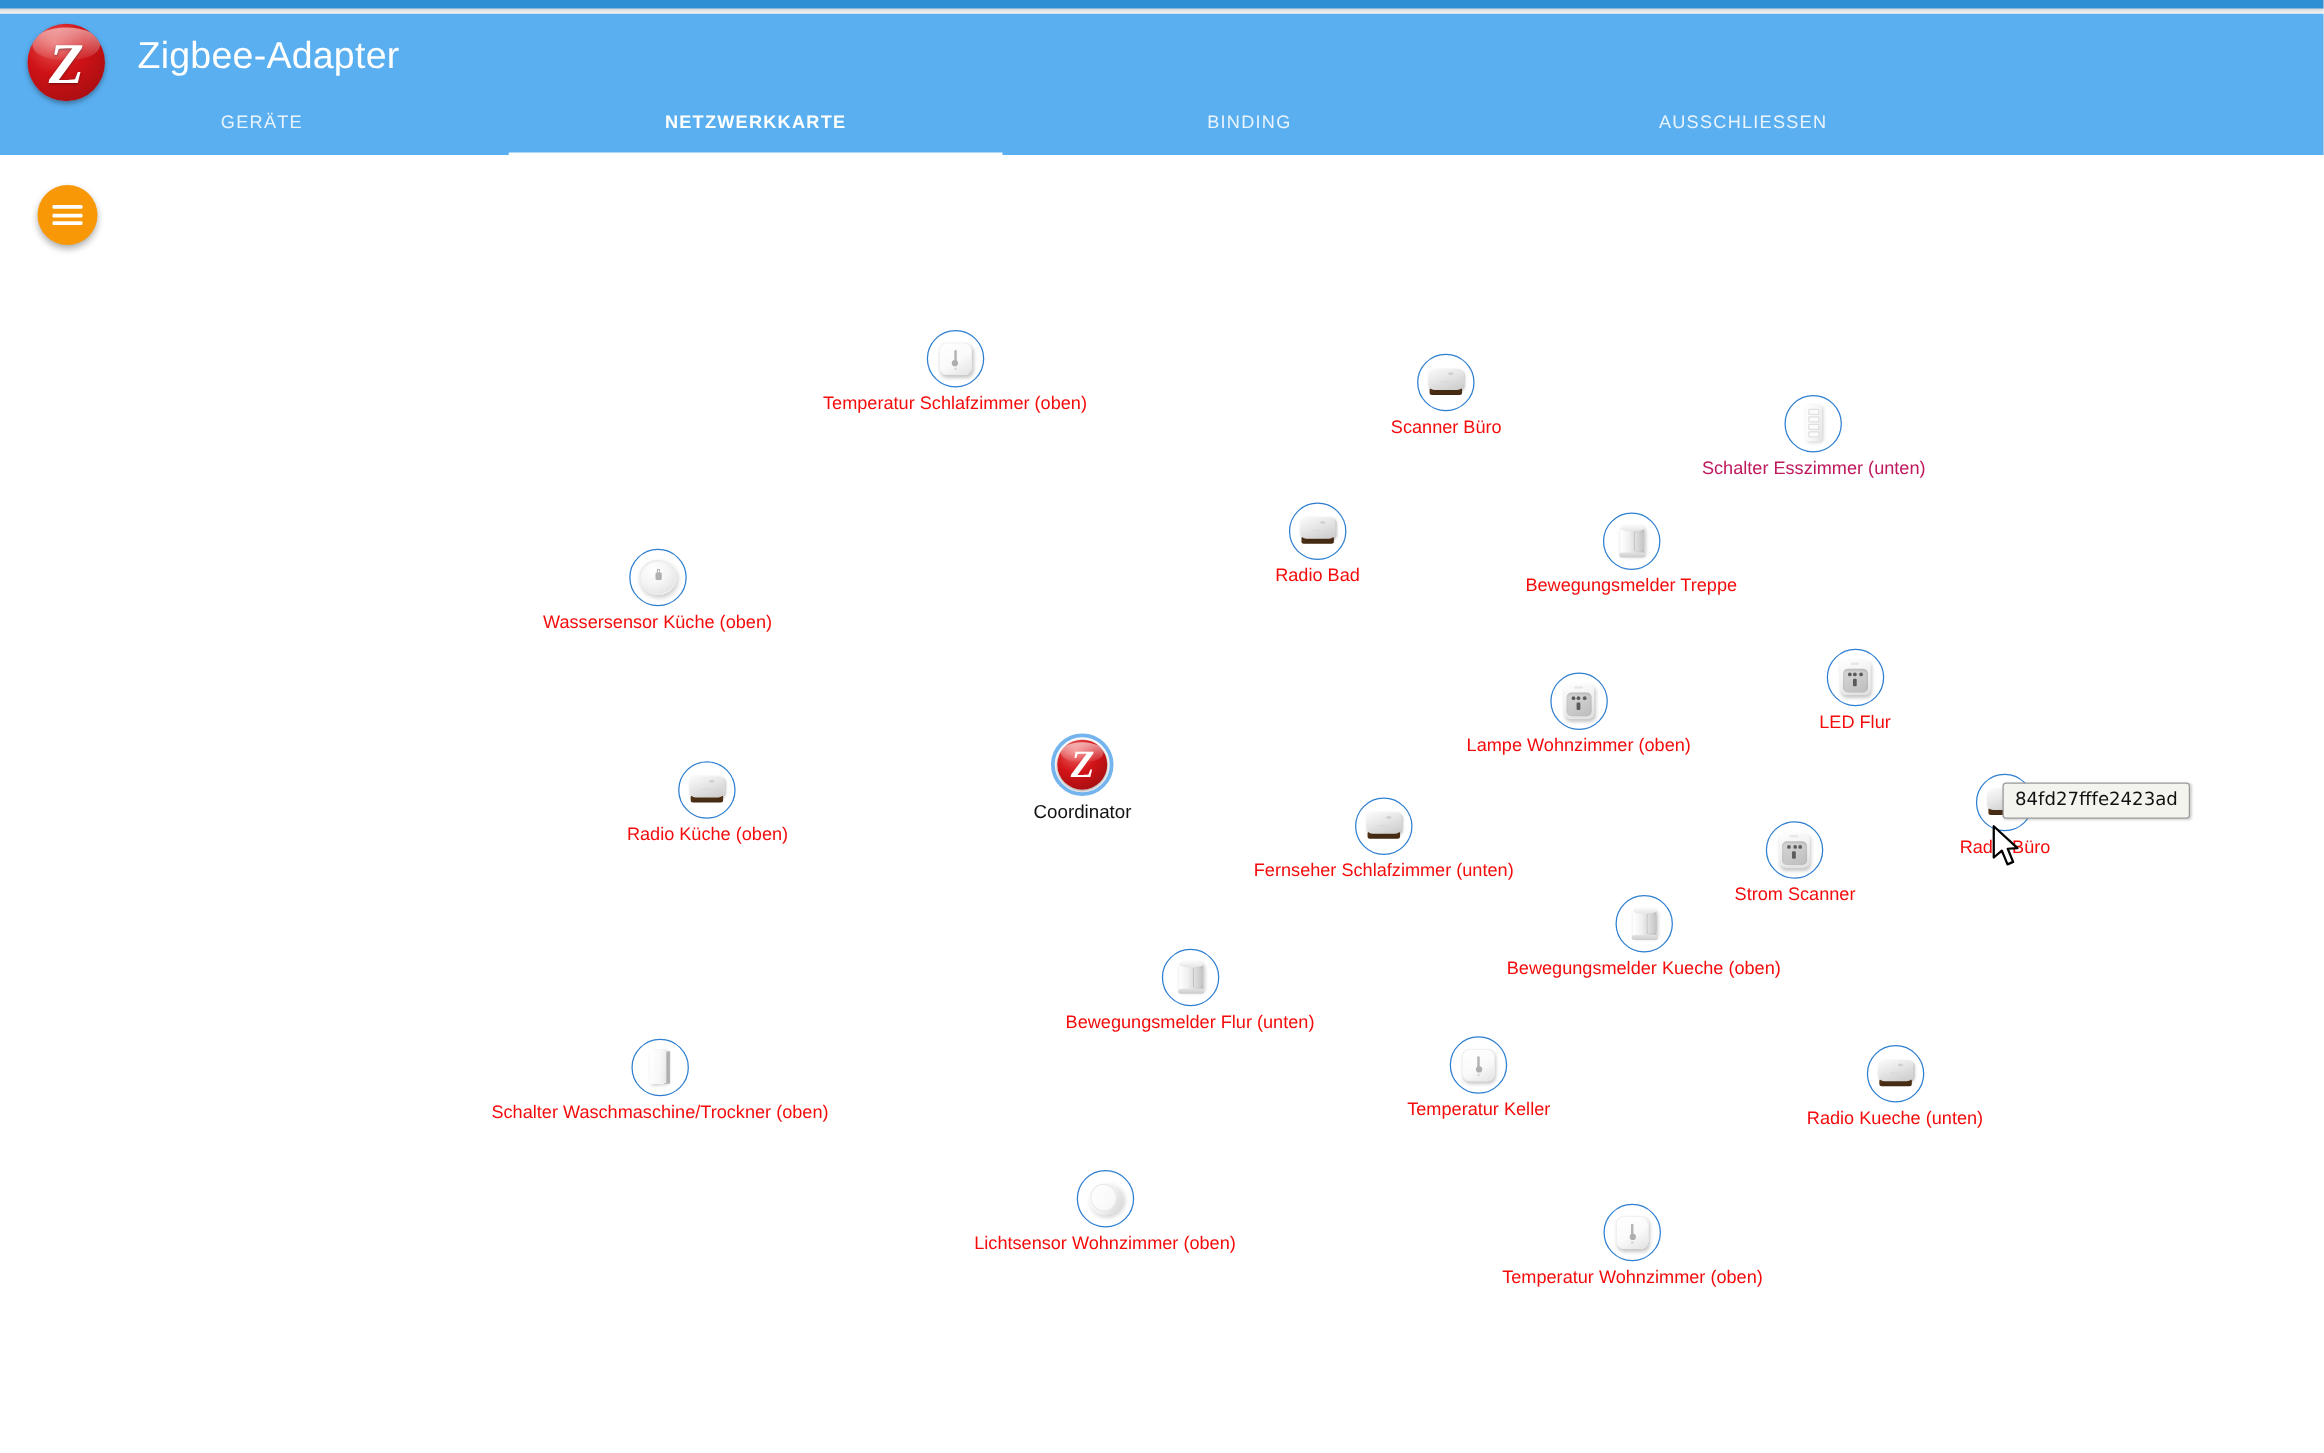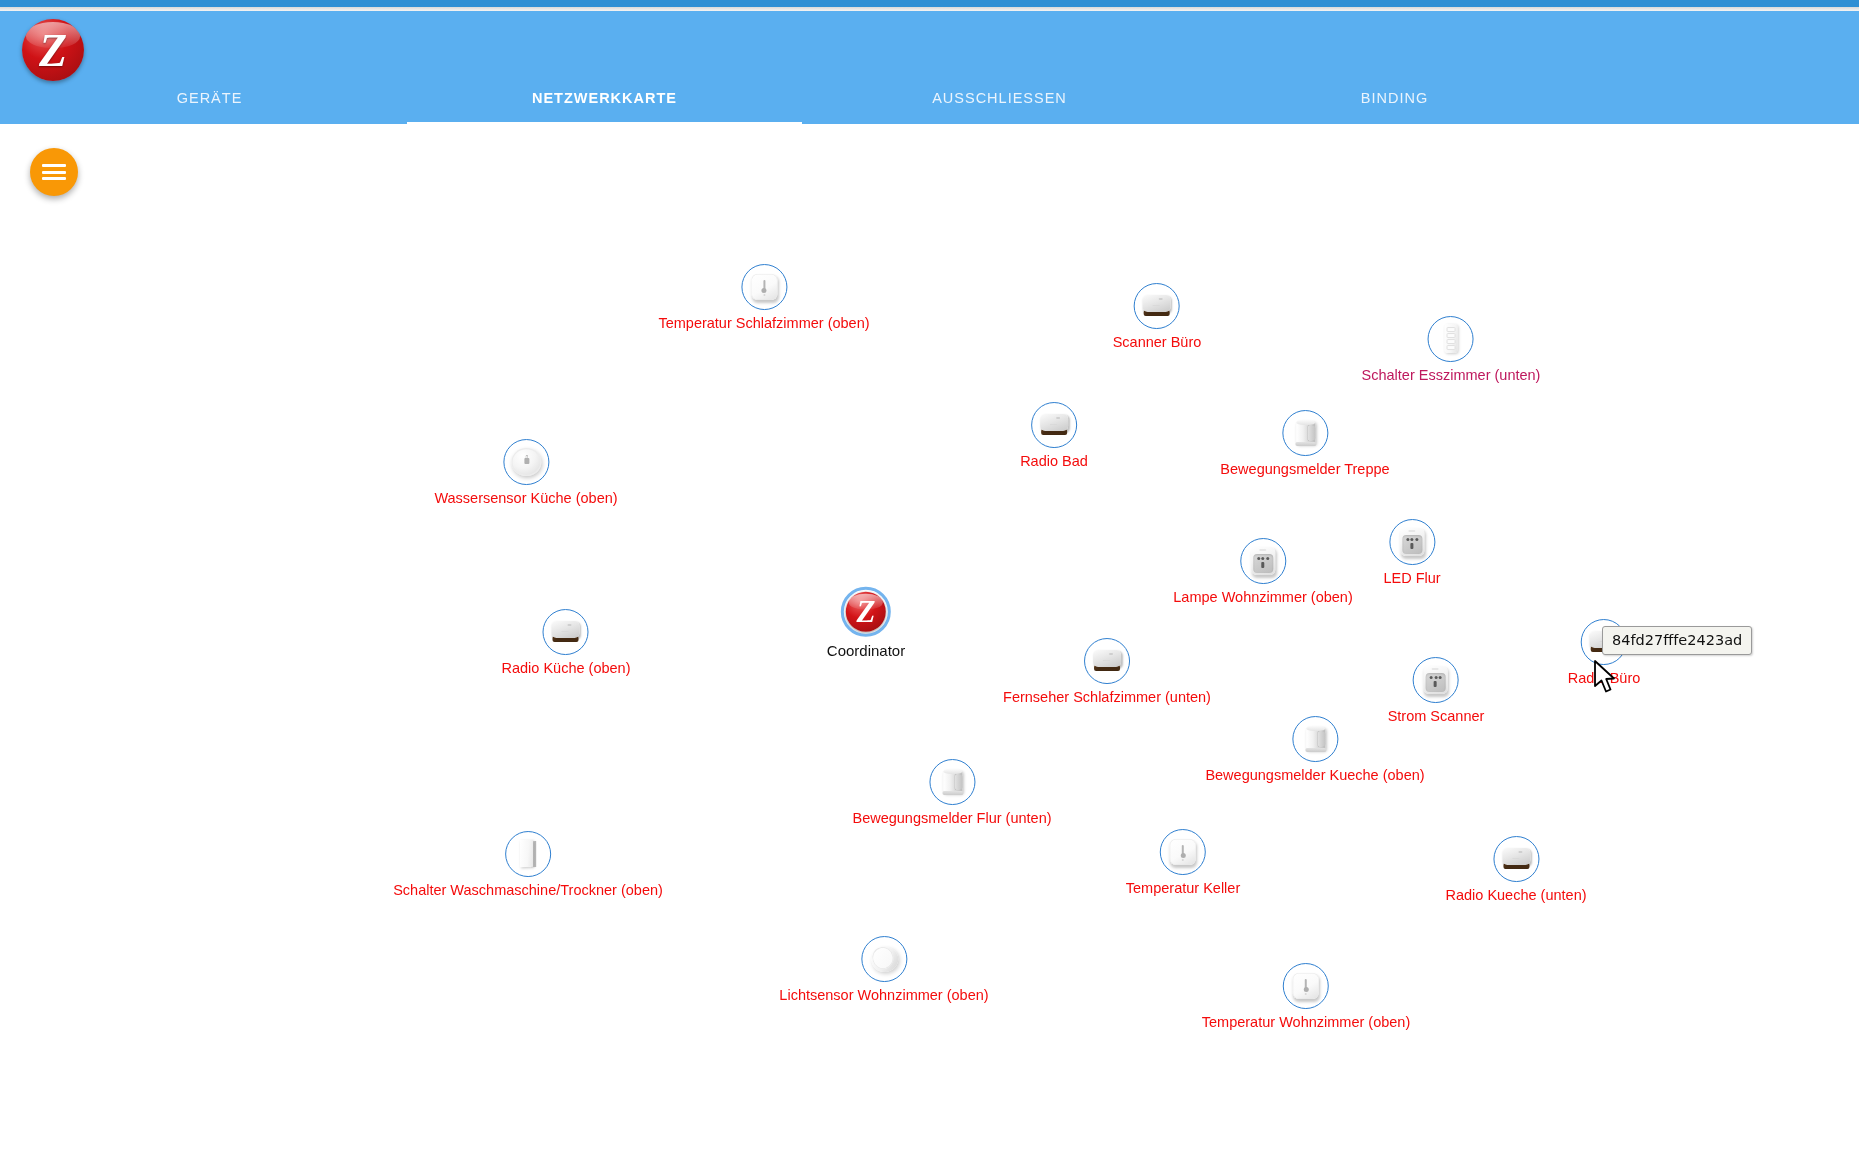--- a/index.html
+++ b/index.html
@@ -332,26 +332,27 @@
 
   <div class="top-strip"></div>
   <div class="top-strip-shadow"></div>
 
   <div class="header">
     <div class="header-bar">
       <div class="brand-logo">
         <div class="gloss"></div>
         <div class="zchar">Z</div>
       </div>
+      <div class="app-title">Zigbee-Adapter</div>
     </div>
     <div class="tabs">
       <div class="tab">GERÄTE</div>
       <div class="tab active">NETZWERKKARTE</div>
+      <div class="tab">BINDING</div>
       <div class="tab">AUSSCHLIESSEN</div>
-      <div class="tab">BINDING</div>
     </div>
   </div>
 
   <div class="canvas">
     <div id="nodes-root">
         <div class="node coordinator" style="left: 866px; top: 499px;">
           <div class="node-circle">
             <div class="ic-coord">
               <div class="gloss"></div>
               <div class="zchar">Z</div>
@@ -432,21 +433,21 @@
               <div class="btn"></div>
               <div class="face"></div>
               <div class="h1"></div>
               <div class="h2"></div>
               <div class="h3"></div>
               <div class="slot"></div>
             </div>
           </div>
           <div class="node-label ">Lampe Wohnzimmer (oben)</div>
         </div>
-        <div class="node" style="left: 1412px; top: 429px;">
+        <div class="node" style="left: 1484px; top: 429px;">
           <div class="node-circle">
             <div class="ic ic-plug">
               <div class="shell"></div>
               <div class="btn"></div>
               <div class="face"></div>
               <div class="h1"></div>
               <div class="h2"></div>
               <div class="h3"></div>
               <div class="slot"></div>
             </div>

